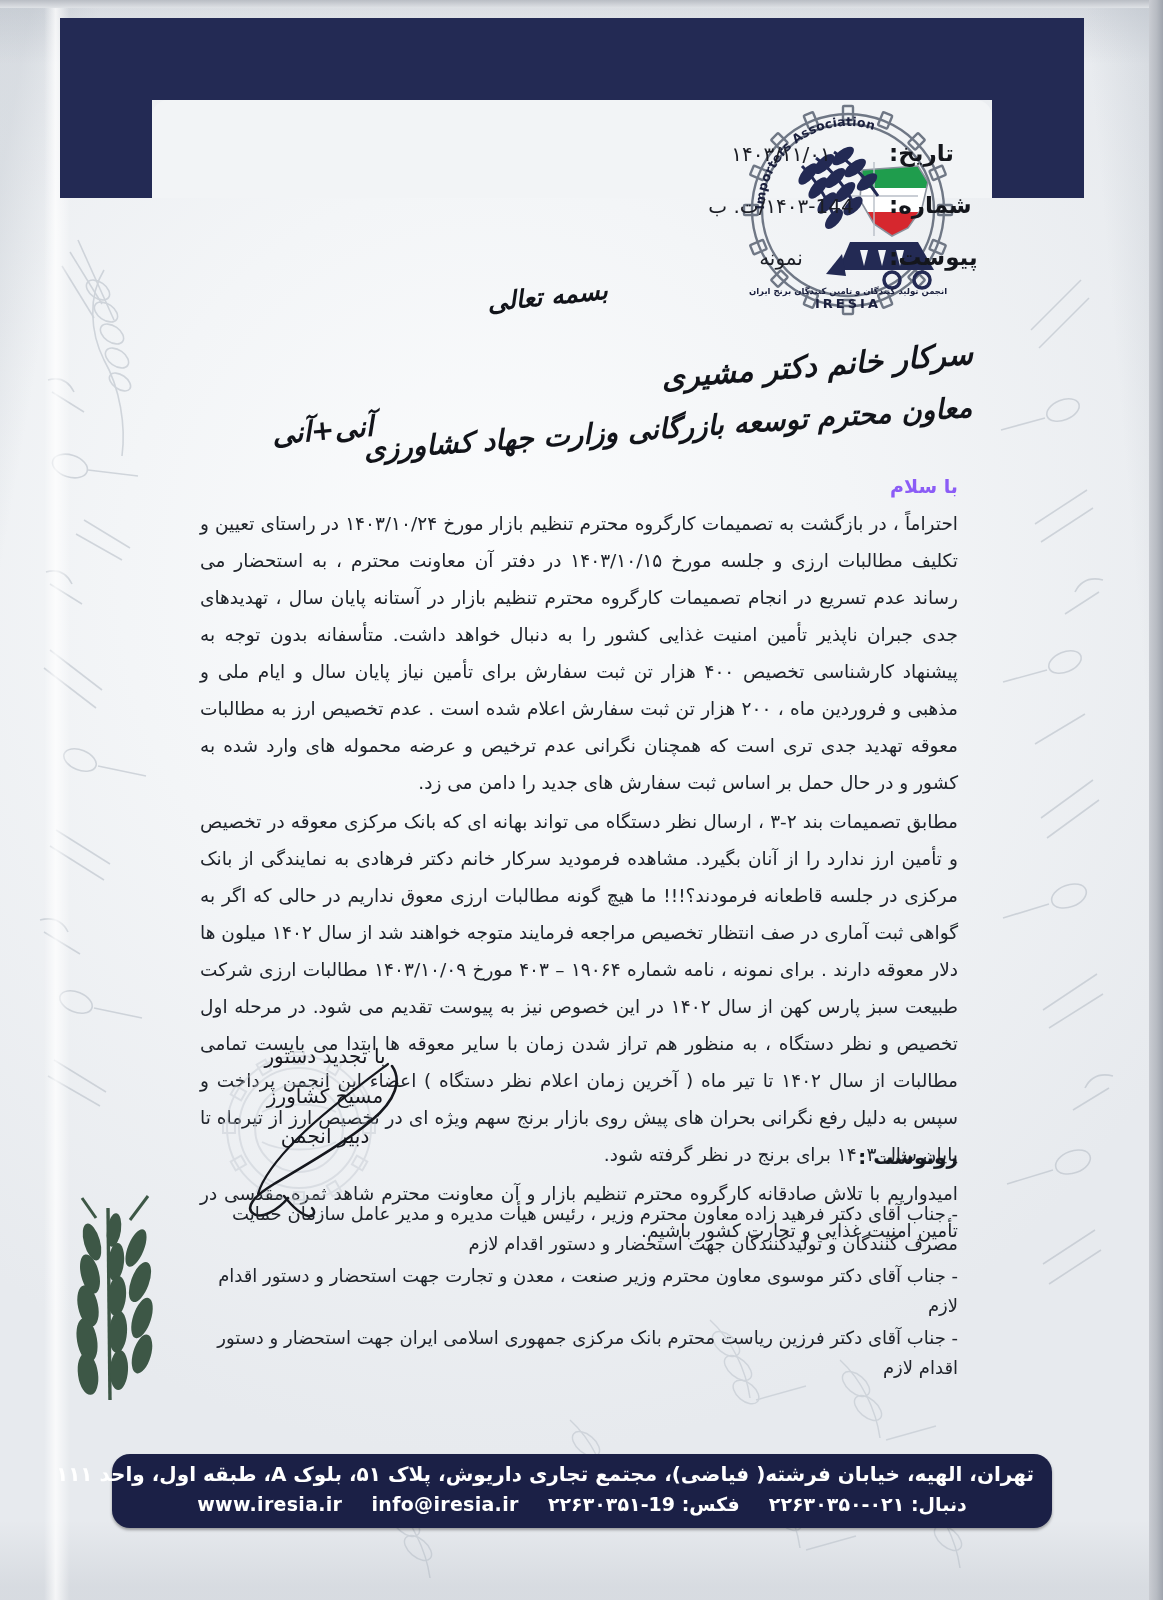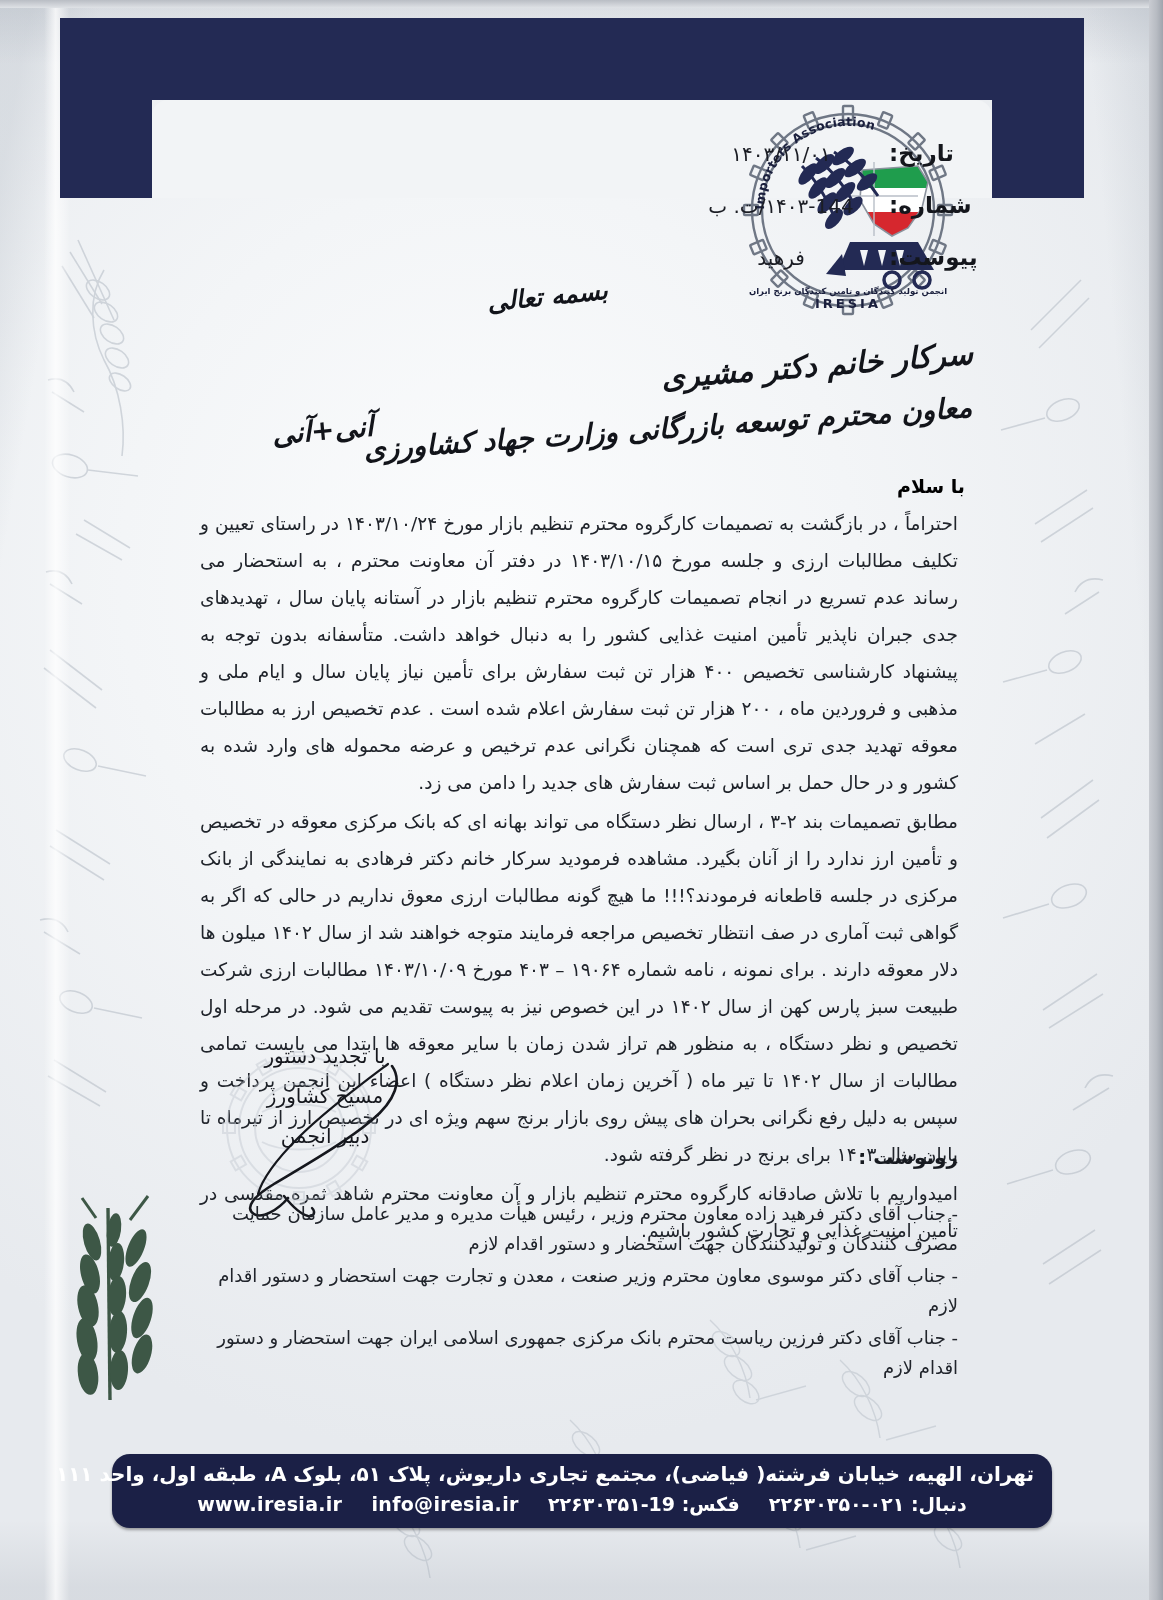--- a/index.html
+++ b/index.html
@@ -166,25 +166,25 @@
     right: 790px;
     top: 414px;
     font-size: 28px;
     transform: rotate(-5deg);
     font-weight: 700;
   }
 
   
   .salutation {
     position: absolute;
-    right: 198px;
+    right: 205px;
     top: 475px;
     font-size: 19px;
     font-weight: bold;
-    color: #000000;
+    color: #8b5cf6;
   }
   .body {
     position: absolute;
     right: 205px;
     top: 505px;
     width: 758px;
     direction: rtl;
     text-align: justify;
     font-size: 18.5px;
     line-height: 37px;
@@ -540,21 +540,21 @@
     <div class="meta-row">
       <span class="meta-label">تاریخ:</span>
       <span class="meta-value">۱۴۰۳/۱۱/۰۱</span>
     </div>
     <div class="meta-row">
       <span class="meta-label">شماره:</span>
       <span class="meta-value">۱۴۰۳-144/ت. ب</span>
     </div>
     <div class="meta-row">
       <span class="meta-label">پیوست:</span>
-      <span class="meta-value">فرهید</span>
+      <span class="meta-value">نمونه</span>
     </div>
   </div>
 
   <div class="script basmala">بسمه تعالی</div>
   <div class="script addressee">سرکار خانم دکتر مشیری</div>
   <div class="script addressee-role">معاون محترم توسعه بازرگانی وزارت جهاد کشاورزی</div>
   <div class="script urgency">آنی+آنی</div>
 
   <div class="salutation">با سلام</div>
 

